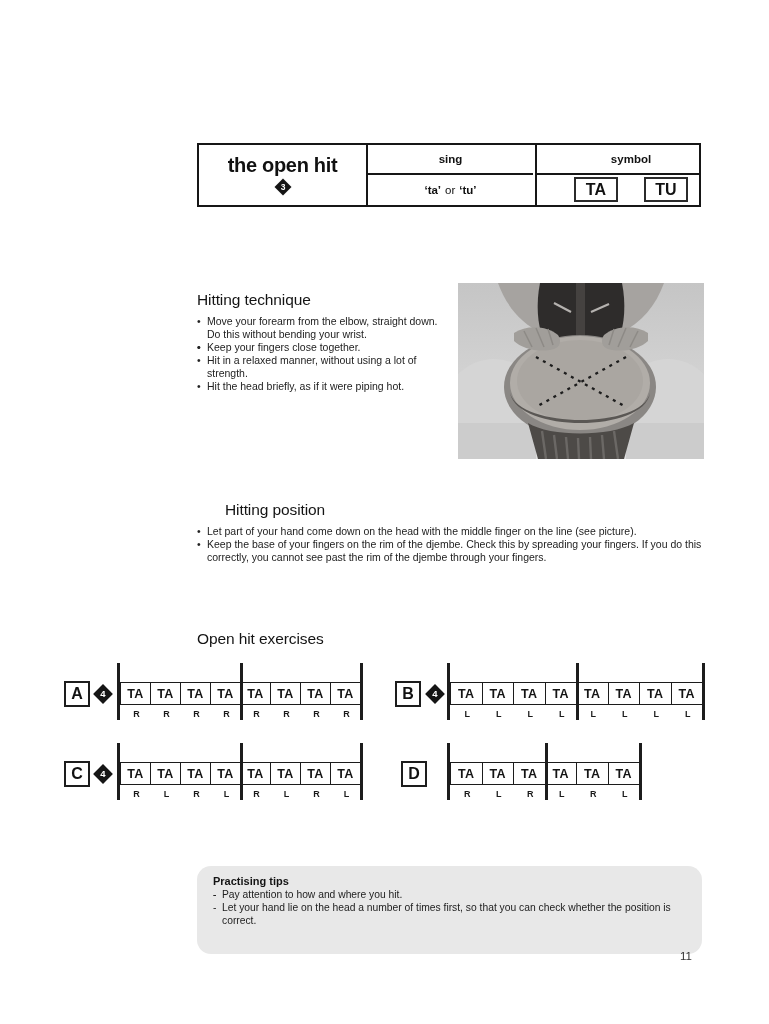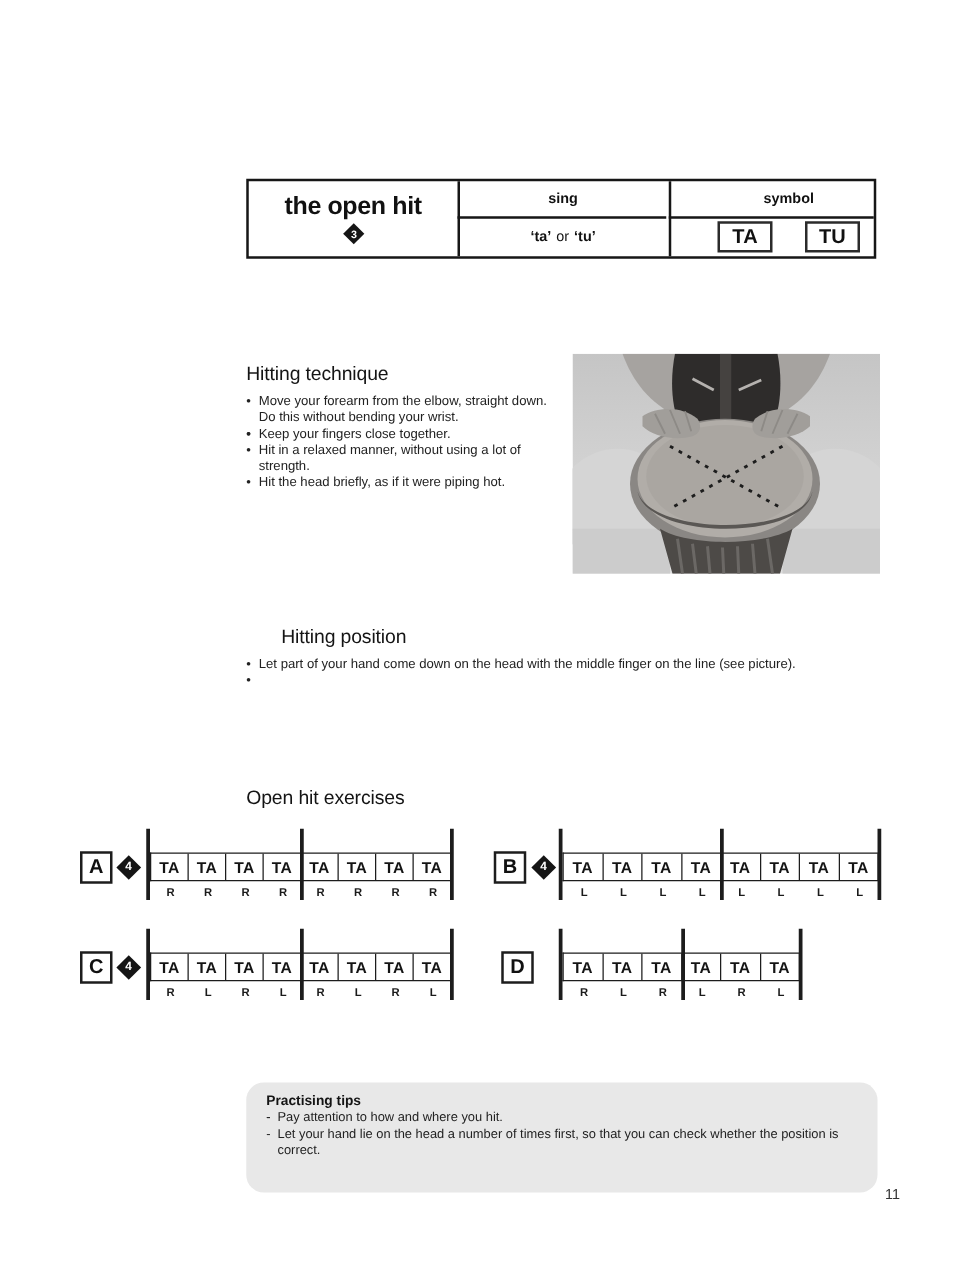--- a/index.html
+++ b/index.html
@@ -63,21 +63,21 @@
           font-size:12.5px; font-weight:700; letter-spacing:0.3px; color:#141414; }
   .hands { position:absolute; left:4.5px; top:46px; display:flex; }
   .hand { text-align:center; font-size:9px; font-weight:700; color:#1a1a1a; }
 
   
   .tips-box { position:absolute; left:197px; top:866px; width:505px; height:88px;
               background:#e8e8e8; border-radius:14px; box-sizing:border-box;
               padding:9px 6px 0 16px; }
   .tips-title { font-size:11px; font-weight:700; color:#141414; margin:0 0 1px 0; }
 
-  .page-number { position:absolute; left:708px; top:950px; width:24px; 
+  .page-number { position:absolute; left:680px; top:950px; width:24px; 
                  font-size:11.5px; color:#333; }
 </style>
 </head>
 <body>
 
 <div class="page">
 
   <div class="lesson-table">
     <div class="lt-vdiv v1"></div>
     <div class="lt-vdiv v2"></div>
@@ -141,21 +141,21 @@
     <path d="M190,50 C178,42 158,42 146,52 C142,58 144,64 150,66 C164,70 182,66 190,58 Z" fill="#a19e9a"></path>
     <path d="M180,48 L172,64 M168,45 L160,64 M156,46 L151,62" stroke="#8d8a86" stroke-width="1.5" fill="none"></path>
     <path d="M52,110 C62,146 184,146 192,110 C186,150 60,150 52,110 Z" fill="#5a5754"></path>
     <path d="M70,140 C92,154 152,154 176,140 L166,176 L80,176 Z" fill="#4d4a47"></path>
     <path d="M84,148 L88,176 M96,152 L99,176 M108,154 L110,176 M120,155 L121,176 M132,154 L133,176 M144,152 L146,176 M156,148 L160,176" stroke="#6b6865" stroke-width="2.4" fill="none"></path>
   </svg>
 
   <div class="h-section" style="left:197px; top:501px;margin-left:28px;">Hitting position</div>
   <ul class="blist" id="position-list" style="left:197px; top:525px; width:540px;">
       <li><span class="marker">•</span><span>Let part of your hand come down on the head with the middle finger on the line (see picture).</span></li>
-      <li><span class="marker">•</span></li>
+      <li><span class="marker">•</span><span>Keep the base of your fingers on the rim of the djembe. Check this by spreading your fingers. If you do this correctly, you cannot see past the rim of the djembe through your fingers.</span></li>
     </ul>
 
   <div class="h-section" style="left:197px; top:630px;">Open hit exercises</div>
   <div id="exercise-area">
       <div>
         <div class="ex-label" style="left: 64px; top: 681px;">A</div>
         <div class="ex-badge" style="left: 92px; top: 683px;">
           <span class="diamond">
             <span class="dnum">4</span>
           </span>

